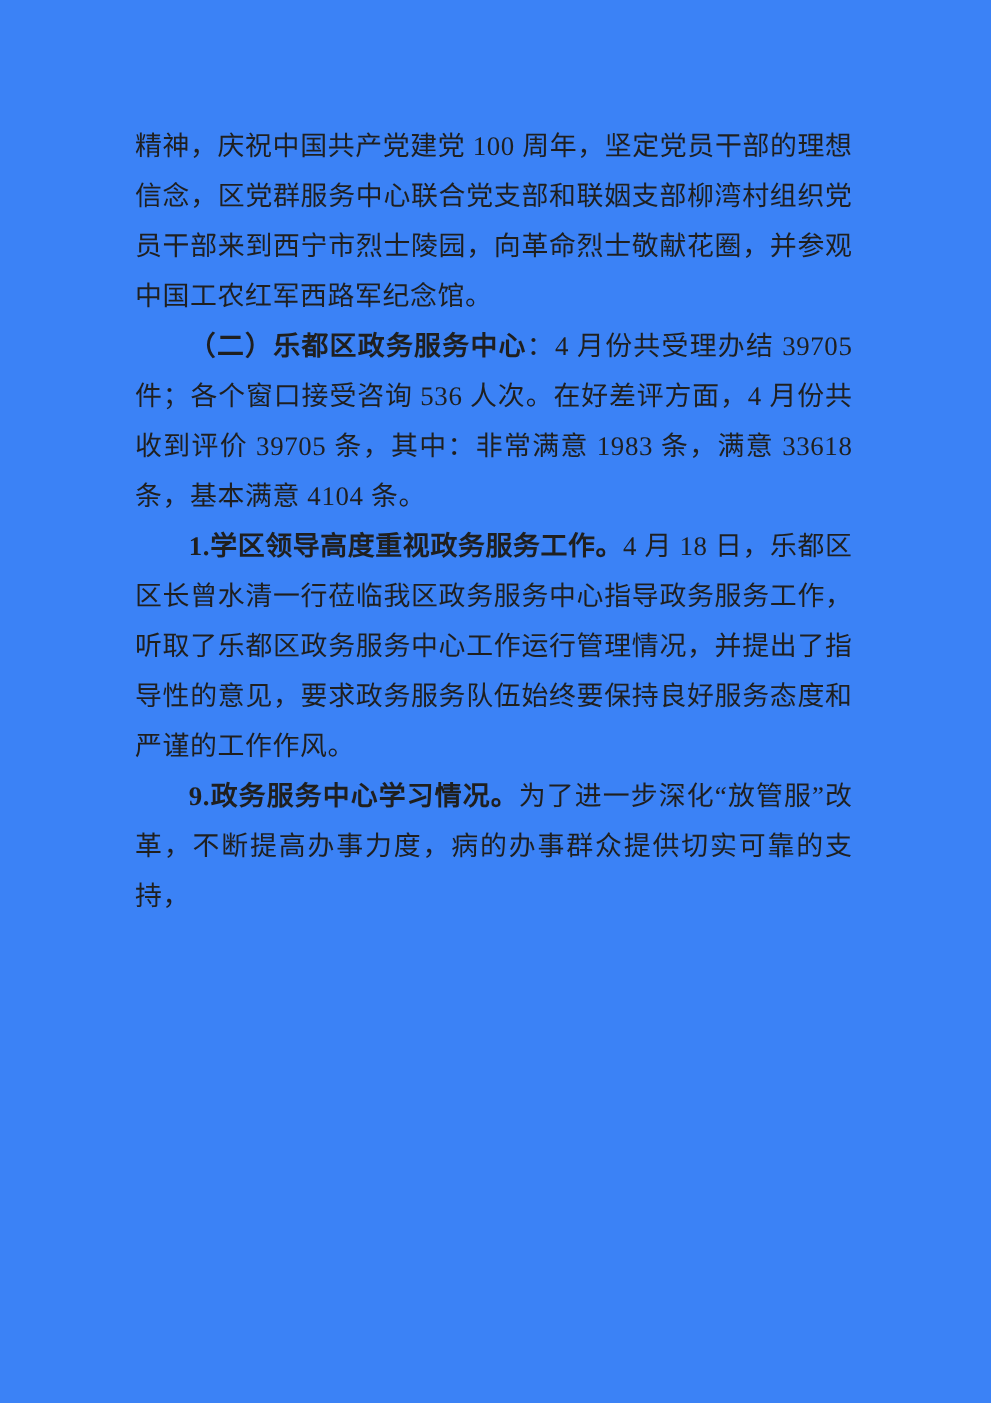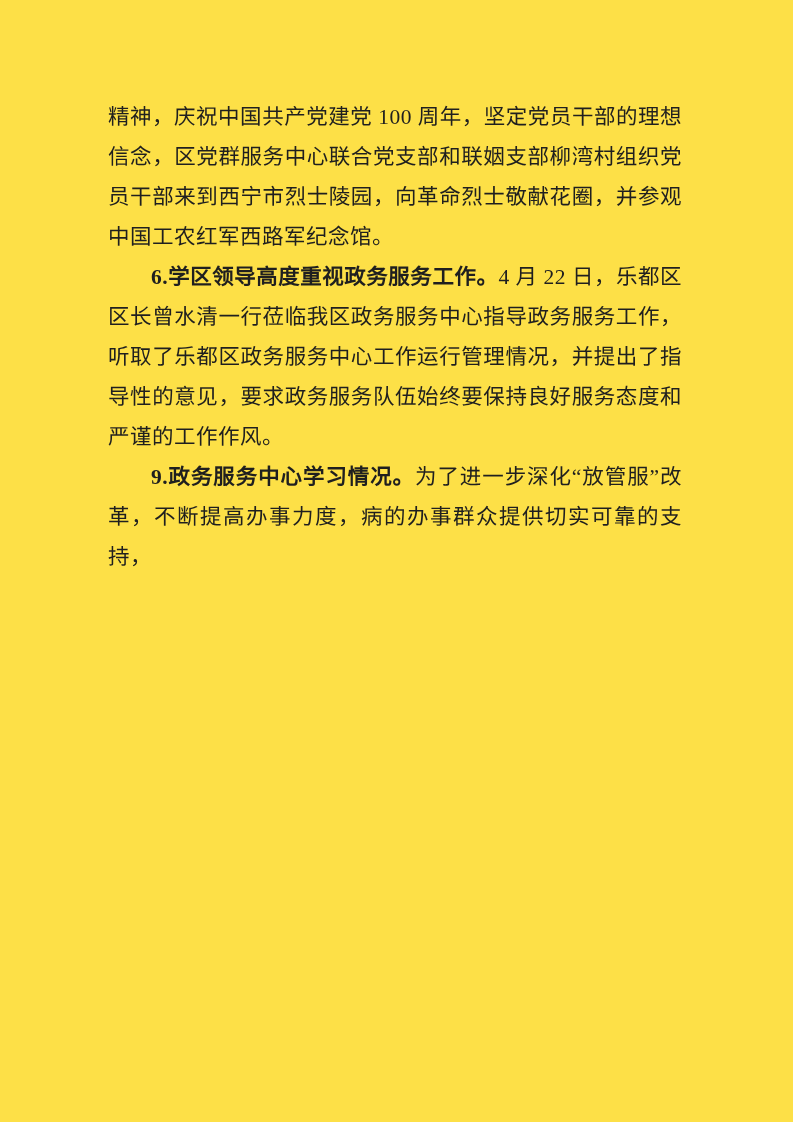--- a/index.html
+++ b/index.html
@@ -11,21 +11,21 @@
     height: 1122px;
     background: #ffffff;
     overflow: hidden;
     font-family: "Liberation Serif", "DejaVu Serif", serif;
   }
   .page {
     position: relative;
     box-sizing: border-box;
     width: 793px;
     height: 1122px;
-    background: #fde047;
+    background: #3b82f6;
   }
   .doc-body {
     position: absolute;
     left: 108px;
     top: 97px;
     width: 574px;
     color: #1f1f1f;
   }
   .doc-body p {
     margin: 0;
@@ -43,16 +43,17 @@
   .doc-body .seg-bold {
     font-weight: bold;
   }
 </style>
 </head>
 <body>
 
 <div class="page">
   <div class="doc-body">
       <p><span class="seg-regular">精神，庆祝中国共产党建党 100 周年，坚定党员干部的理想信念，区党群服务中心联合党支部和联姻支部柳湾村组织党员干部来到西宁市烈士陵园，向革命烈士敬献花圈，并参观中国工农红军西路军纪念馆。</span></p>
-      <p class="indent"><span class="seg-bold">6.学区领导高度重视政务服务工作。</span><span class="seg-regular">4 月 22 日，乐都区区长曾水清一行莅临我区政务服务中心指导政务服务工作，听取了乐都区政务服务中心工作运行管理情况，并提出了指导性的意见，要求政务服务队伍始终要保持良好服务态度和严谨的工作作风。</span></p>
+      <p class="indent"><span class="seg-bold">（二）乐都区政务服务中心</span><span class="seg-regular">：4 月份共受理办结 39705 件；各个窗口接受咨询 536 人次。在好差评方面，4 月份共收到评价 39705 条，其中：非常满意 1983 条，满意 33618 条，基本满意 4104 条。</span></p>
+      <p class="indent"><span class="seg-bold">1.学区领导高度重视政务服务工作。</span><span class="seg-regular">4 月 18 日，乐都区区长曾水清一行莅临我区政务服务中心指导政务服务工作，听取了乐都区政务服务中心工作运行管理情况，并提出了指导性的意见，要求政务服务队伍始终要保持良好服务态度和严谨的工作作风。</span></p>
       <p class="indent"><span class="seg-bold">9.政务服务中心学习情况。</span><span class="seg-regular">为了进一步深化“放管服”改革，不断提高办事力度，病的办事群众提供切实可靠的支持，</span></p>
     </div>
 </div>
 
 </body></html>

